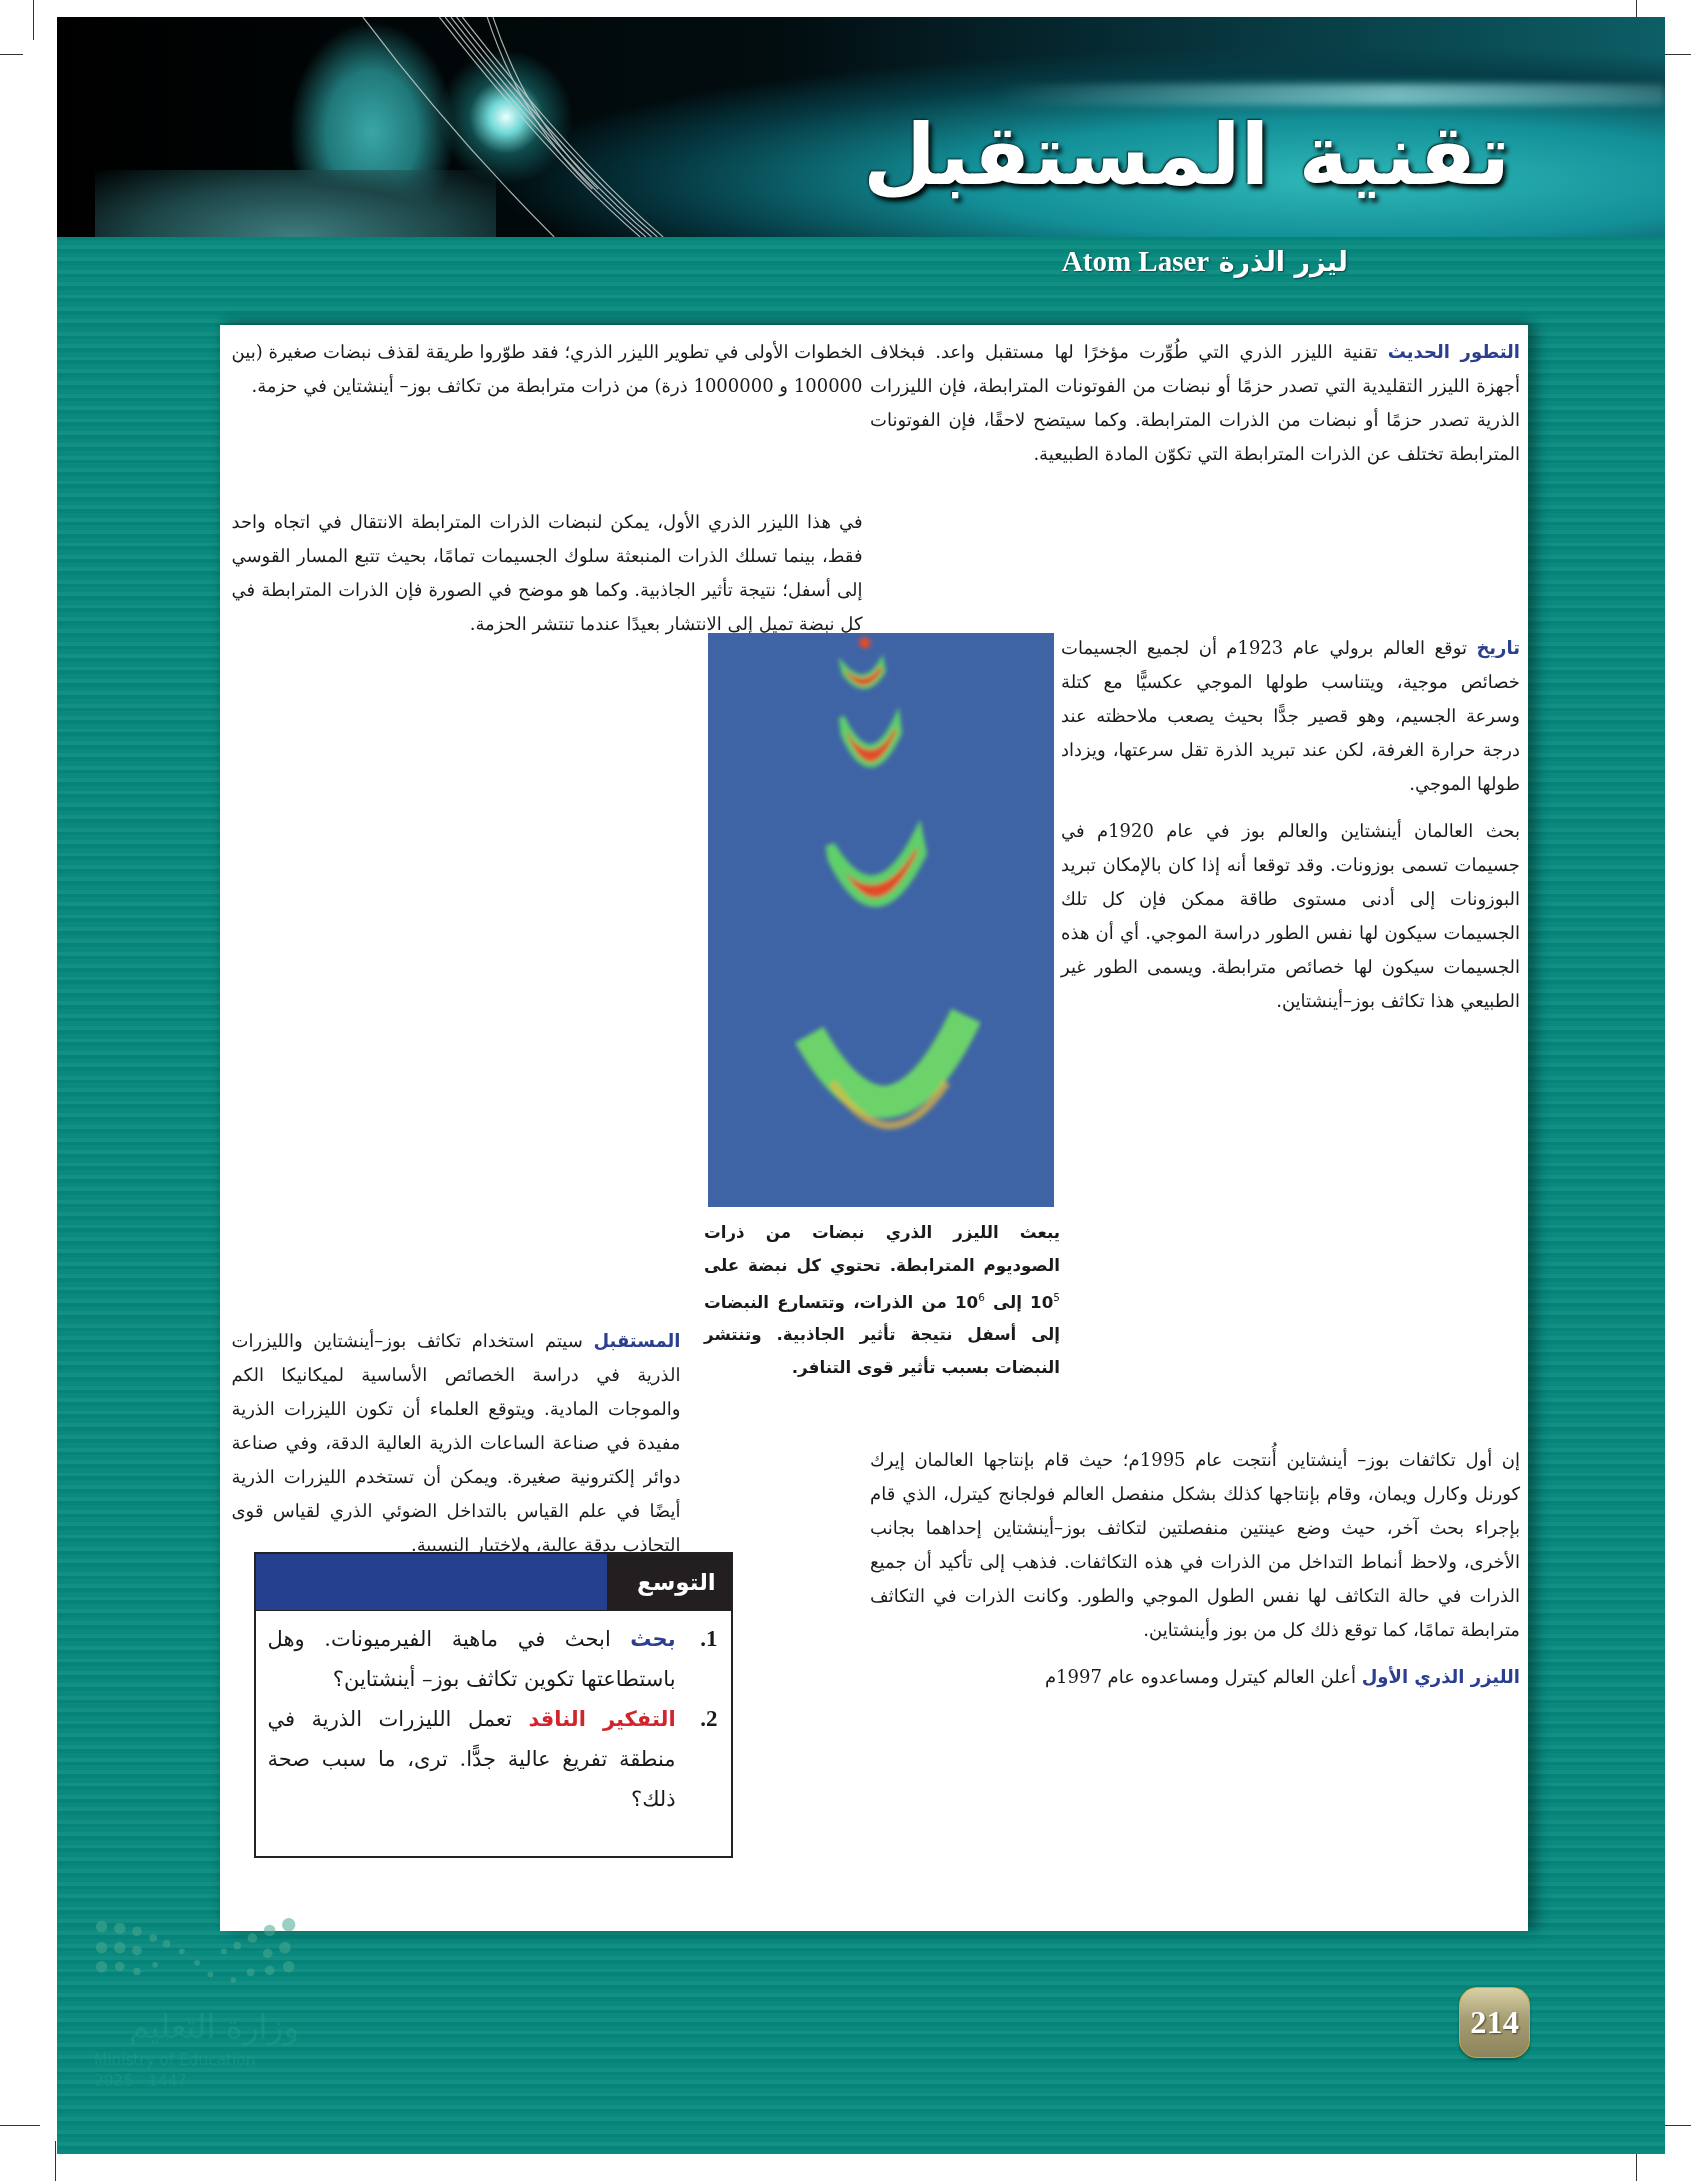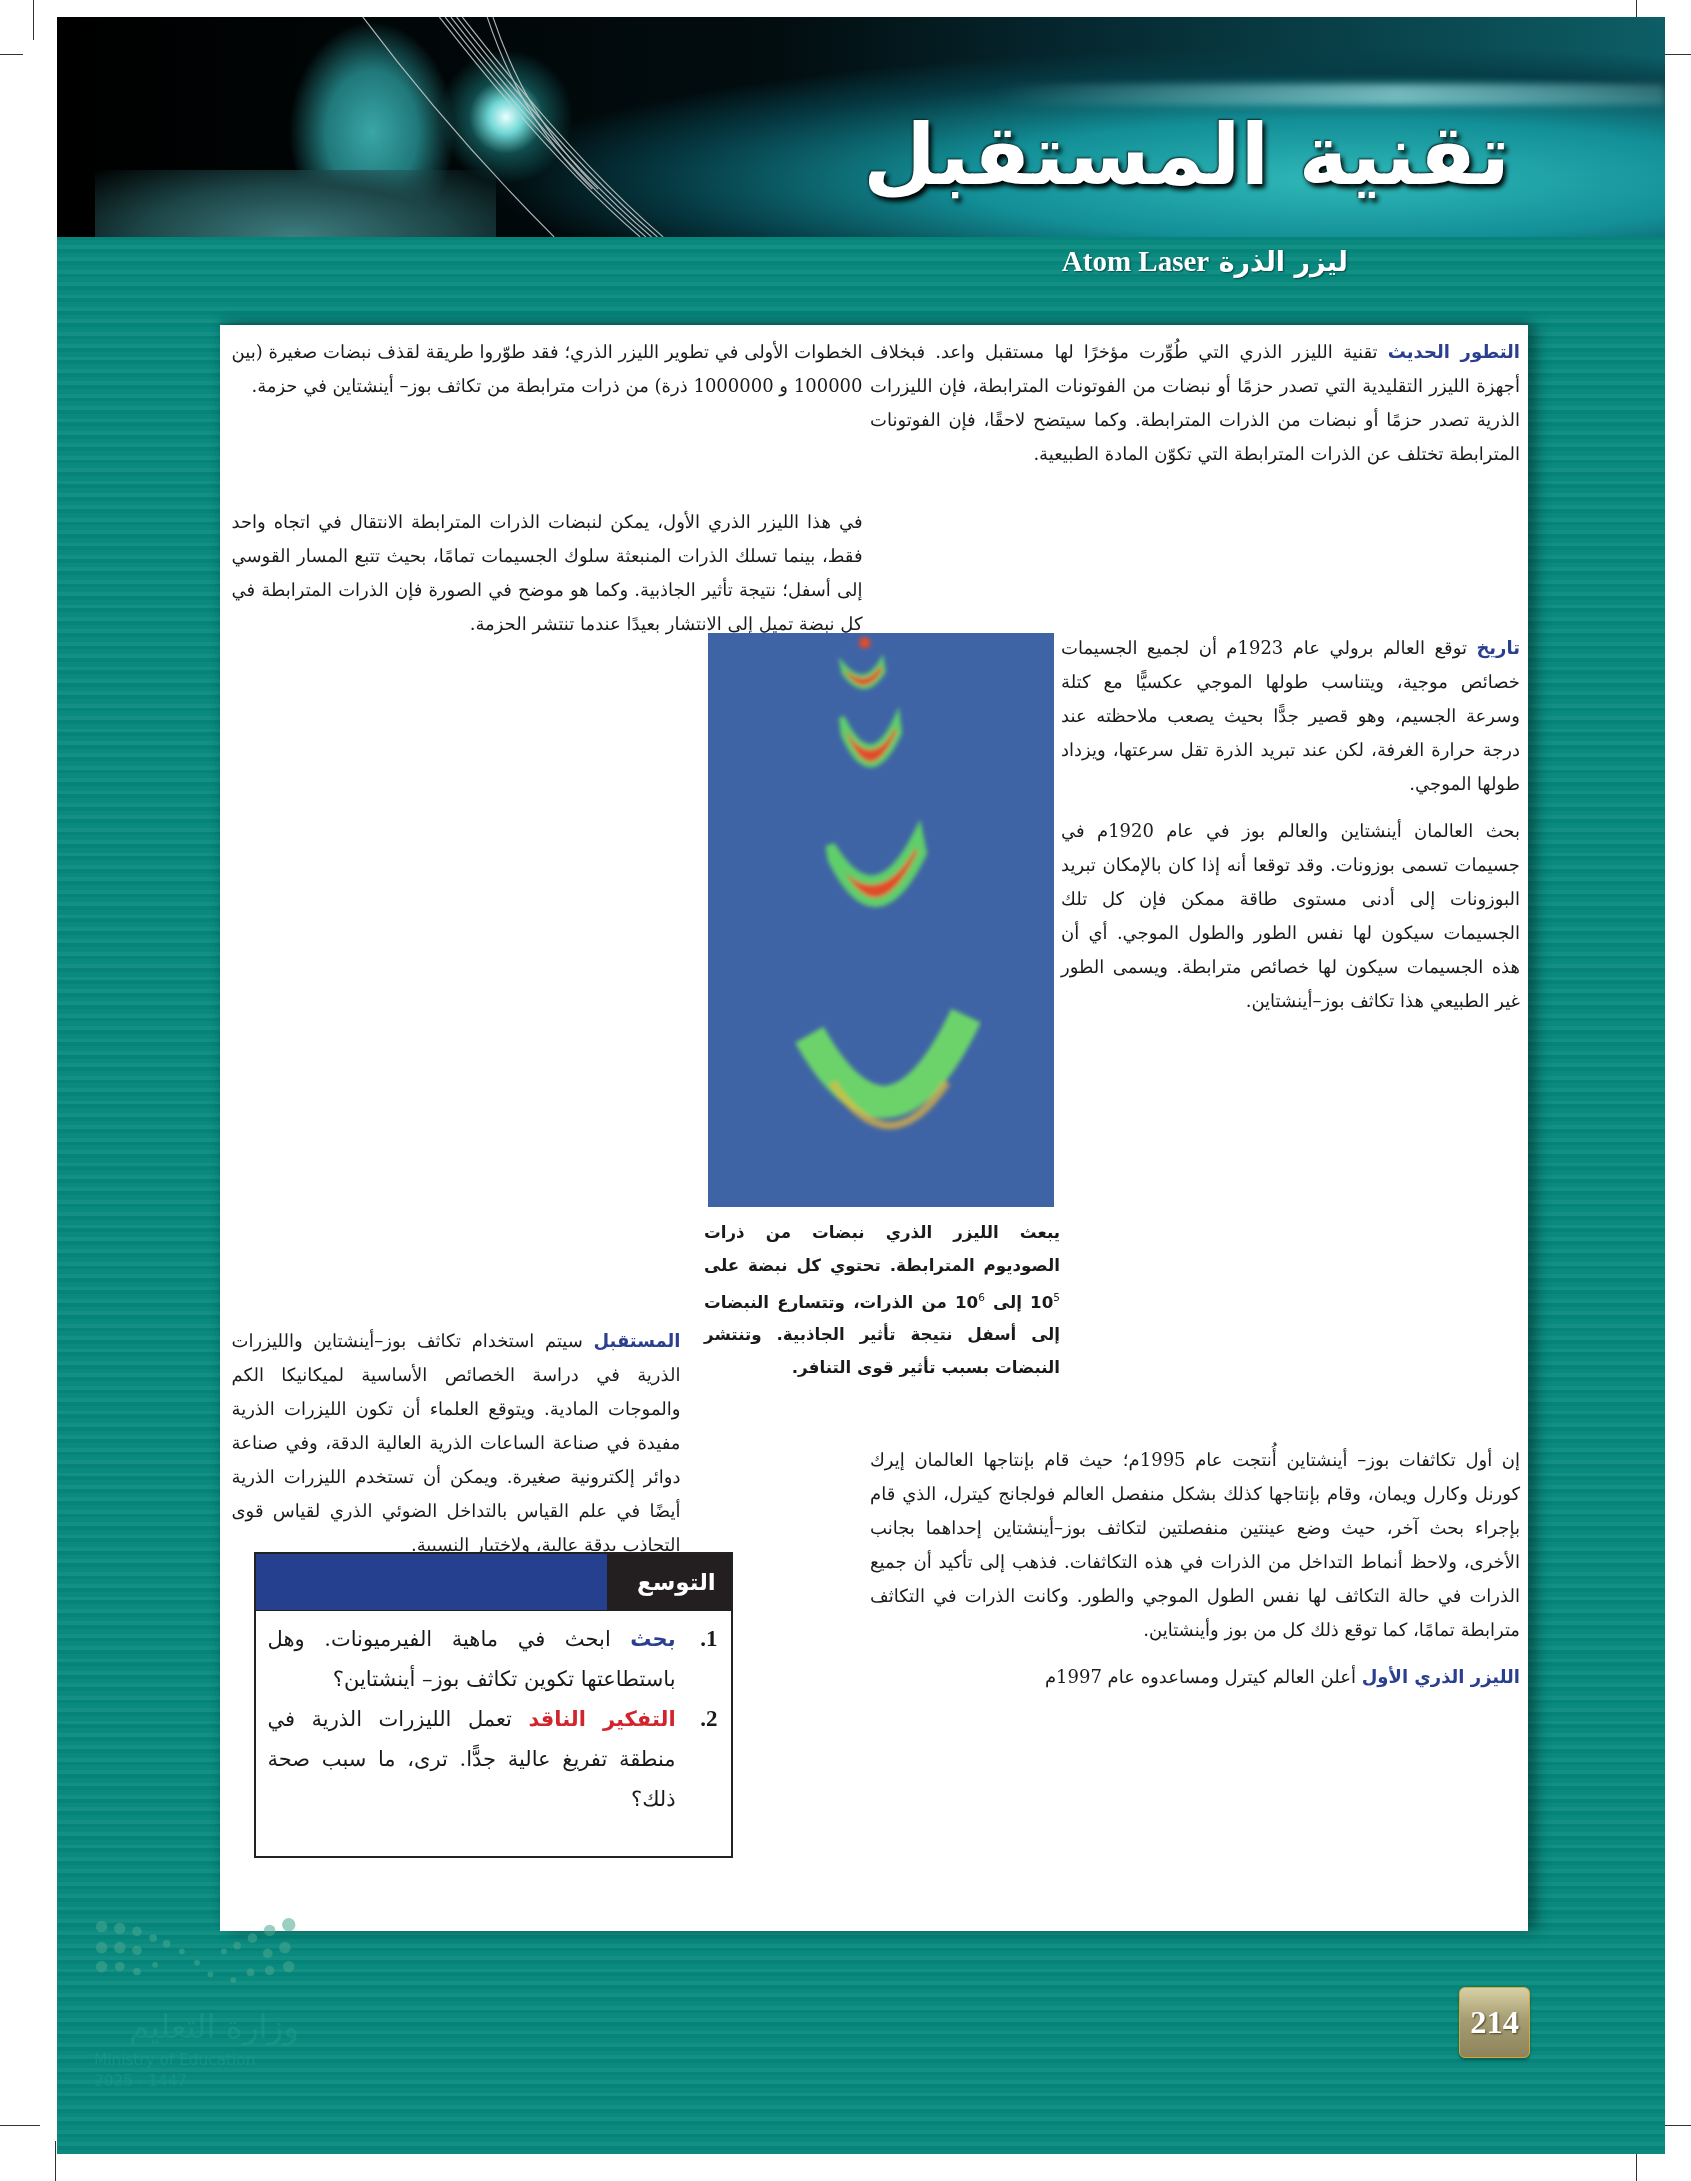--- a/index.html
+++ b/index.html
@@ -113,21 +113,21 @@
     position: absolute; left: 0; top: 134px; font-family: "DejaVu Sans", sans-serif; font-size: 15.3px;
     color: rgba(30,160,140,0.45);
   }
   .logo .yr {
     position: absolute; left: 0; top: 155px; font-family: "DejaVu Sans", sans-serif; font-size: 15.3px;
     color: rgba(30,160,140,0.4);
   }
 
   .page-num {
     position: absolute; left: 1459px; top: 1987px; width: 71px; height: 71px;
-    border-radius: 6px; border: 1.9px solid #d9a72a;
+    border-radius: 18px; border: 1.9px solid #d9a72a;
     background: linear-gradient(180deg, #d9d0a6 0%, #a79d73 45%, #8e845c 100%);
     color: #fff; font-family: "Liberation Serif", serif; font-weight: bold; font-size: 32.5px;
     display: flex; align-items: center; justify-content: center;
     text-shadow: 1px 1px 1.9px #4a4325;
     box-shadow: 0 1.9px 2.9px rgba(0,0,0,0.35);
   }
 </style>
 </head>
 <body>
 
@@ -167,21 +167,21 @@
 </div>
 
 <div class="content">
 
   <div class="col col-right">
     <p><span class="kw">التطور الحديث</span><span> تقنية الليزر الذري التي طُوِّرت مؤخرًا لها مستقبل واعد. فبخلاف أجهزة الليزر التقليدية التي تصدر حزمًا أو نبضات من الفوتونات المترابطة، فإن الليزرات الذرية تصدر حزمًا أو نبضات من الذرات المترابطة. وكما سيتضح لاحقًا، فإن الفوتونات المترابطة تختلف عن الذرات المترابطة التي تكوّن المادة الطبيعية.</span></p>
   </div>
 
   <div class="col col-right-narrow">
     <p><span class="kw">تاريخ</span><span> توقع العالم برولي عام 1923م أن لجميع الجسيمات خصائص موجية، ويتناسب طولها الموجي عكسيًّا مع كتلة وسرعة الجسيم، وهو قصير جدًّا بحيث يصعب ملاحظته عند درجة حرارة الغرفة، لكن عند تبريد الذرة تقل سرعتها، ويزداد طولها الموجي.</span></p>
-    <p>بحث العالمان أينشتاين والعالم بوز في عام 1920م في جسيمات تسمى بوزونات. وقد توقعا أنه إذا كان بالإمكان تبريد البوزونات إلى أدنى مستوى طاقة ممكن فإن كل تلك الجسيمات سيكون لها نفس الطور والطول الموجي. أي أن هذه الجسيمات سيكون لها خصائص مترابطة. ويسمى الطور غير الطبيعي هذا تكاثف بوز–أينشتاين.</p>
+    <p>بحث العالمان أينشتاين والعالم بوز في عام 1920م في جسيمات تسمى بوزونات. وقد توقعا أنه إذا كان بالإمكان تبريد البوزونات إلى أدنى مستوى طاقة ممكن فإن كل تلك الجسيمات سيكون لها نفس الطور دراسة الموجي. أي أن هذه الجسيمات سيكون لها خصائص مترابطة. ويسمى الطور غير الطبيعي هذا تكاثف بوز–أينشتاين.</p>
   </div>
 
   <div class="col col-right-wide2">
     <p>إن أول تكاثفات بوز– أينشتاين أُنتجت عام 1995م؛ حيث قام بإنتاجها العالمان إيرك كورنل وكارل ويمان، وقام بإنتاجها كذلك بشكل منفصل العالم فولجانج كيترل، الذي قام بإجراء بحث آخر، حيث وضع عينتين منفصلتين لتكاثف بوز–أينشتاين إحداهما بجانب الأخرى، ولاحظ أنماط التداخل من الذرات في هذه التكاثفات. فذهب إلى تأكيد أن جميع الذرات في حالة التكاثف لها نفس الطول الموجي والطور. وكانت الذرات في التكاثف مترابطة تمامًا، كما توقع ذلك كل من بوز وأينشتاين.</p>
     <p><span class="kw">الليزر الذري الأول</span><span> أعلن العالم كيترل ومساعدوه عام 1997م</span></p>
   </div>
 
   <div class="col col-left">
     <p>الخطوات الأولى في تطوير الليزر الذري؛ فقد طوّروا طريقة لقذف نبضات صغيرة (بين 100000 و 1000000 ذرة) من ذرات مترابطة من تكاثف بوز– أينشتاين في حزمة.</p>
   </div>

